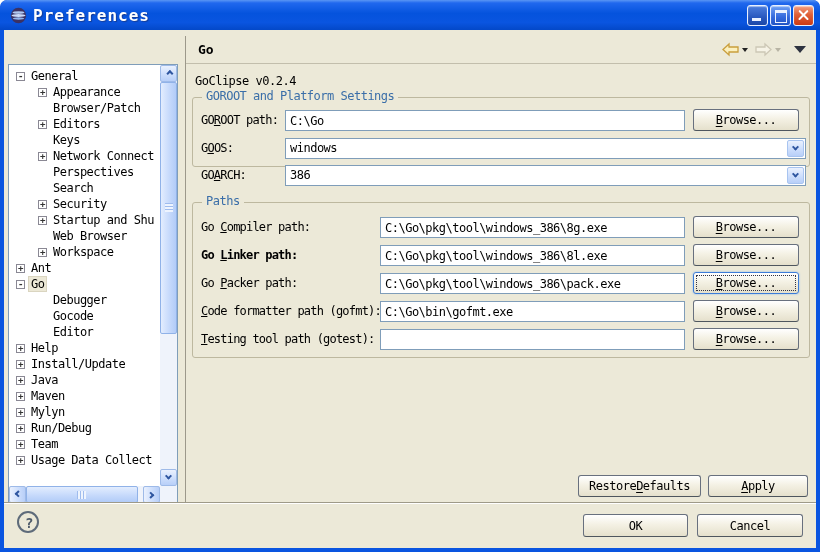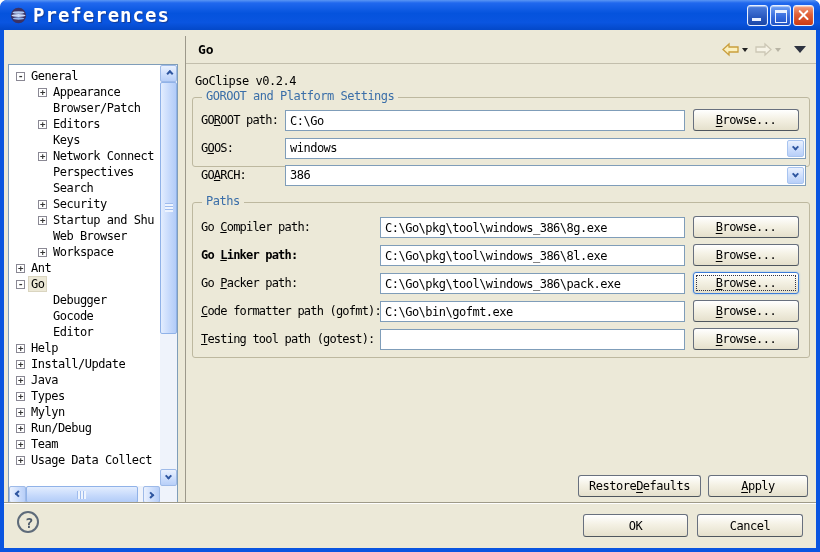--- a/index.html
+++ b/index.html
@@ -6,21 +6,21 @@
   *{box-sizing:border-box;}
   body{font-family:"DejaVu Sans Mono","Liberation Mono",monospace;font-size:12px;color:#000;}
 
   .window{position:relative;width:820px;height:552px;background:#0A55E0;overflow:hidden;
           border-radius:7px 7px 0 0;}
   
   .titlebar{position:absolute;left:0;top:0;right:0;height:30px;
     background:linear-gradient(180deg,#5A96F4 0%,#2068EE 10%,#0553DD 45%,#0A55E0 75%,#0348C8 100%);
     border-radius:7px 7px 0 0;display:flex;align-items:center;padding:0 6px;}
   .app-icon{width:17px;height:17px;margin:0 6px 0 4px;flex:0 0 auto;}
-  .win-title{color:#fff;font-weight:bold;font-size:19px;letter-spacing:1px;
+  .win-title{color:#fff;font-weight:bold;font-size:16px;letter-spacing:1px;
     text-shadow:1px 1px 1px #143C96;}
   .win-controls{margin-left:auto;display:flex;gap:2px;align-items:center;}
   .wbtn{width:21px;height:21px;border:1px solid #E8F0FF;border-radius:3px;position:relative;
         box-shadow:inset 0 1px 1px rgba(255,255,255,.5);}
   .wbtn.min{background:linear-gradient(180deg,#4C7EDE 0%,#2858BE 60%,#1C48A8 100%);}
   .wbtn.max{background:linear-gradient(180deg,#6FA0F4 0%,#3268DC 60%,#2054C4 100%);}
   .wbtn.close{background:linear-gradient(180deg,#F4A080 0%,#E06038 45%,#CC3A14 100%);}
   .wbtn.min::after{content:"";position:absolute;left:4px;bottom:4px;width:9px;height:3px;background:#EAF2FF;}
   .wbtn.max::after{content:"";position:absolute;left:4px;top:4px;width:10px;height:9px;
      border:1px solid #EAF2FF;border-top:3px solid #EAF2FF;}
@@ -219,21 +219,21 @@
           <div class="tree-row lvl0">
             <span class="expander">+</span>
             <span class="tree-label">Install/Update</span>
           </div>
           <div class="tree-row lvl0">
             <span class="expander">+</span>
             <span class="tree-label">Java</span>
           </div>
           <div class="tree-row lvl0">
             <span class="expander">+</span>
-            <span class="tree-label">Types</span>
+            <span class="tree-label">Maven</span>
           </div>
           <div class="tree-row lvl0">
             <span class="expander">+</span>
             <span class="tree-label">Mylyn</span>
           </div>
           <div class="tree-row lvl0">
             <span class="expander">+</span>
             <span class="tree-label">Run/Debug</span>
           </div>
           <div class="tree-row lvl0">

